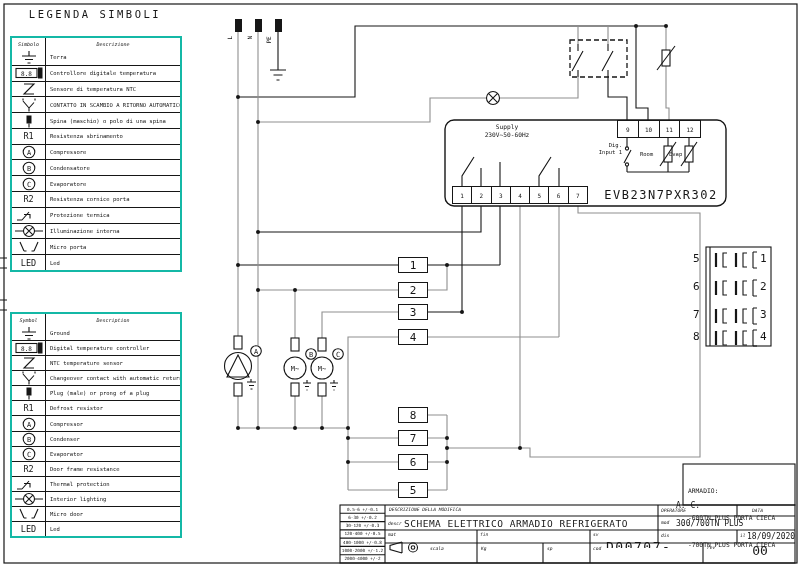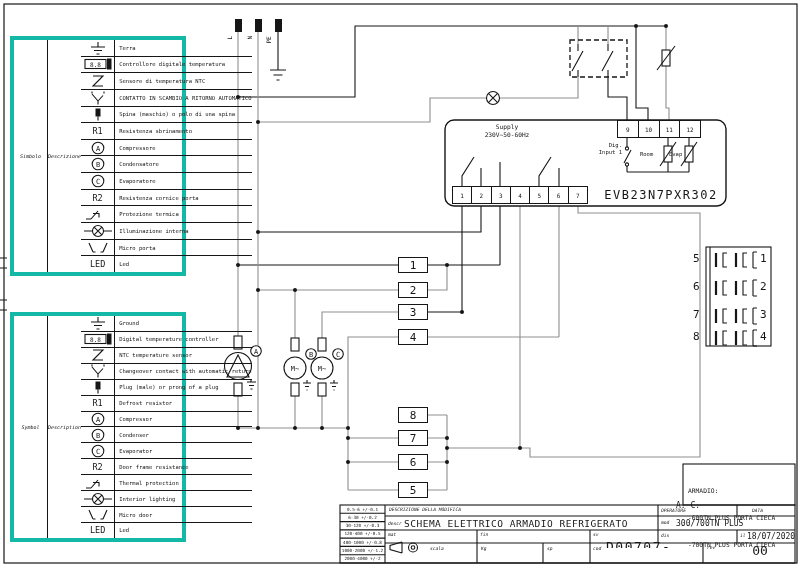--- a/index.html
+++ b/index.html
@@ -3,21 +3,21 @@
 <meta charset="utf-8">
 <style>
   html,body{margin:0;padding:0;background:#e8e8e8;}
   .sheet{position:relative;width:802px;height:567px;background:#ffffff;overflow:hidden;
          font-family:"DejaVu Sans Mono",monospace;color:#161616;}
   .abs{position:absolute;}
   svg.overlay{position:absolute;left:0;top:0;z-index:1;}
   .z2{z-index:2;}
   
   .lg-title{font-size:10.5px;letter-spacing:2.5px;text-align:center;width:170px;}
-  .lg-table{border:4px solid #14b8a6;display:flex;flex-direction:row;background:#fff;z-index:2;}
+  .lg-table{border:2px solid #14b8a6;display:flex;flex-direction:column;background:#fff;z-index:2;}
   .lg-row{display:flex;border-top:1px solid #161616;flex:1;align-items:stretch;min-height:0;}
   .lg-row:first-child{border-top:none;}
   .lg-head{flex:0 0 12px;}
   .lg-sym{width:33px;border-right:1px solid #161616;display:flex;align-items:center;justify-content:center;overflow:hidden;}
   .lg-desc{flex:1;display:flex;align-items:center;padding-left:4px;font-size:5.5px;white-space:nowrap;overflow:hidden;}
   .lg-head .lg-sym{font-size:5px;font-style:italic;}
   .lg-head .lg-desc{font-size:5px;font-style:italic;justify-content:center;padding-left:0;}
   .symtext{font-size:8.5px;}
   
   .tstrip{position:absolute;display:flex;border:1.1px solid #161616;background:#fff;z-index:2;box-sizing:border-box;}
@@ -186,20 +186,21 @@
 
     <g font-family="DejaVu Sans Mono, monospace" font-size="7" fill="#161616" text-anchor="middle">
       <text x="256" y="353.6">A</text>
       <text x="311" y="356.6">B</text>
       <text x="338" y="356.6">C</text>
       <text x="295" y="371">M~</text>
       <text x="322" y="371">M~</text>
     </g>
   </svg>
 
+  <div class="abs lg-title z2" style="left:10px;top:8px;">LEGENDA SIMBOLI</div>
   <div class="abs lg-table" style="left:10px;top:36px;width:168px;height:232px;">
     <div class="lg-row lg-head">
       <div class="lg-sym">Simbolo</div>
       <div class="lg-desc">Descrizione</div>
     </div>
     <div id="legend-it-rows" style="display:flex;flex-direction:column;flex:1;">
         <div class="lg-row">
           <div class="lg-sym">
             <svg width="30" height="14" viewBox="0 0 30 14">
               <path fill="none" stroke="#161616" stroke-width="1.1" d="M15,1 V6 M8,6 H22 M11,9.5 H19 M13.5,13 H16.5"></path>
@@ -516,21 +517,21 @@
   <div class="abs val-lg" style="left:404px;top:518px;">SCHEMA ELETTRICO ARMADIO REFRIGERATO</div>
   <div class="abs lbl" style="left:661px;top:520px;">mod</div>
   <div class="abs val-md" style="left:676px;top:518.5px;">300/700TN PLUS</div>
 
   <div class="abs lbl" style="left:388px;top:532px;">mat</div>
   <div class="abs lbl" style="left:480px;top:532px;">fin</div>
   <div class="abs lbl" style="left:593px;top:532px;">sv</div>
   <div class="abs lbl" style="left:661px;top:533px;">dis</div>
   <div class="abs val-md" style="left:676px;top:501px;">A. C.</div>
   <div class="abs lbl" style="left:740px;top:533px;">il</div>
-  <div class="abs val-md" style="left:747px;top:531.5px;">18/07/2020</div>
+  <div class="abs val-md" style="left:747px;top:531.5px;">18/09/2020</div>
 
   <div class="abs lbl" style="left:430px;top:546px;">scala</div>
   <div class="abs lbl" style="left:481px;top:546px;">Kg</div>
   <div class="abs lbl" style="left:547px;top:546px;">sp</div>
   <div class="abs lbl" style="left:593px;top:546px;">cod</div>
   <div class="abs codclip" style="left:606px;top:540px;width:95px;">
     <div>D00707-100TN</div>
   </div>
   <div class="abs lbl" style="left:707px;top:545px;">rev</div>
   <div class="abs rev" style="left:738px;top:543px;width:44px;">00</div>

